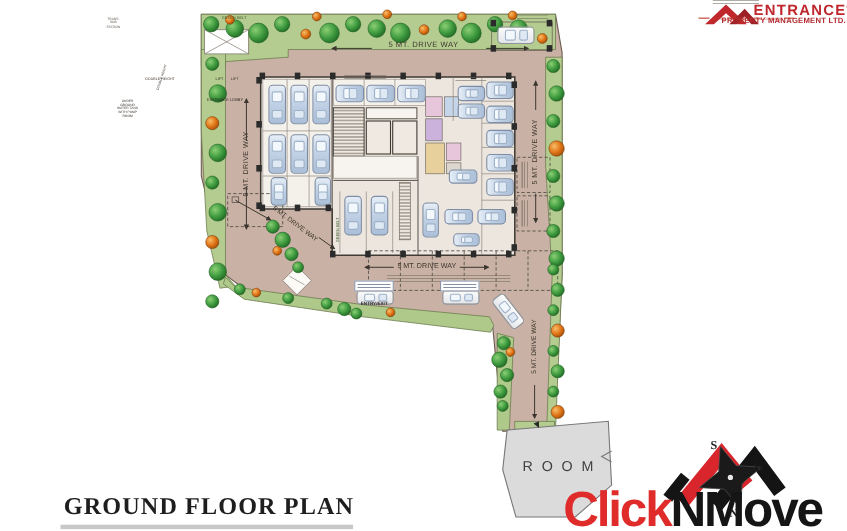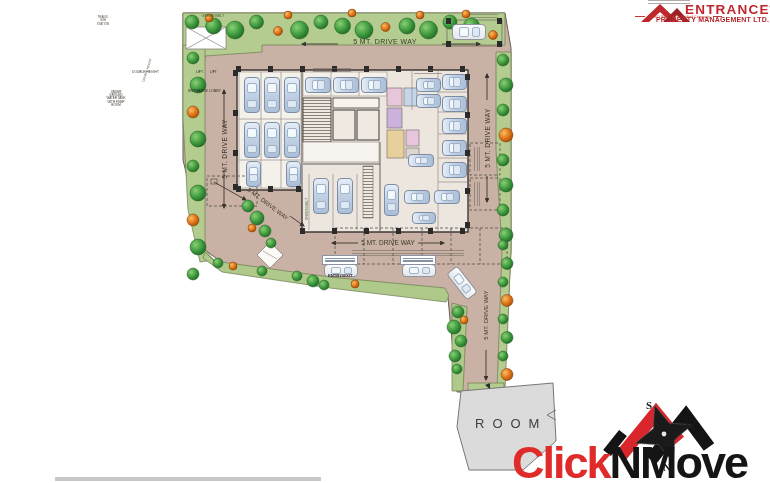--- a/index.html
+++ b/index.html
@@ -324,20 +324,21 @@
   <div class="lbl c" style="left:358px;top:120px;width:20px;font-size:6px;zoom:.58;color:#2e2a25;">LIFT</div>
   <div class="lbl c" style="left:303px;top:148px;width:76px;font-size:6px;zoom:.6;color:#2e2a25;">ENTRANCE LOBBY</div>
   <div class="lbl c" style="left:240px;top:128px;width:44px;font-size:6px;zoom:.55;color:#4a4038;">DOUBLE HEIGHT</div>
   <div class="lbl" style="left:293px;top:140px;font-size:6px;zoom:.5;transform:translate(-50%,-50%) rotate(-72deg);color:#4a4038;">DOUBLE HEIGHT</div>
   <div class="lbl c" style="left:209px;top:181px;width:46px;font-size:6px;zoom:.5;white-space:normal;line-height:1.15;color:#3a332c;">UNDER GROUND WATER TANK WITH PUMP ROOM</div>
   <div class="lbl c" style="left:189px;top:32px;width:34px;font-size:6px;zoom:.5;white-space:normal;line-height:1.15;color:#5a5248;">TRANS. SUB STATION</div>
 
   <div class="lbl c" style="left:464px;top:390px;width:44px;font-size:6px;zoom:.7;color:#2e2a25;font-weight:bold;">ENTRY/EXIT</div>
   <div class="lbl" style="left:475px;top:416px;font-size:13px;letter-spacing:8px;color:#3f3f3f;">ROOM</div>
 
+  <div id="title">GROUND FLOOR PLAN</div>
   <div id="title-smudge"></div>
 
   <div id="pioneer">
     <div class="nm"><span>ENTRANCE</span><sup>®</sup></div>
     <div class="sub">PROPERTY MANAGEMENT LTD.</div>
     <div class="tag">
         <span>An ISO 9001:2015 Certified Company</span>
       </div>
   </div>
 

